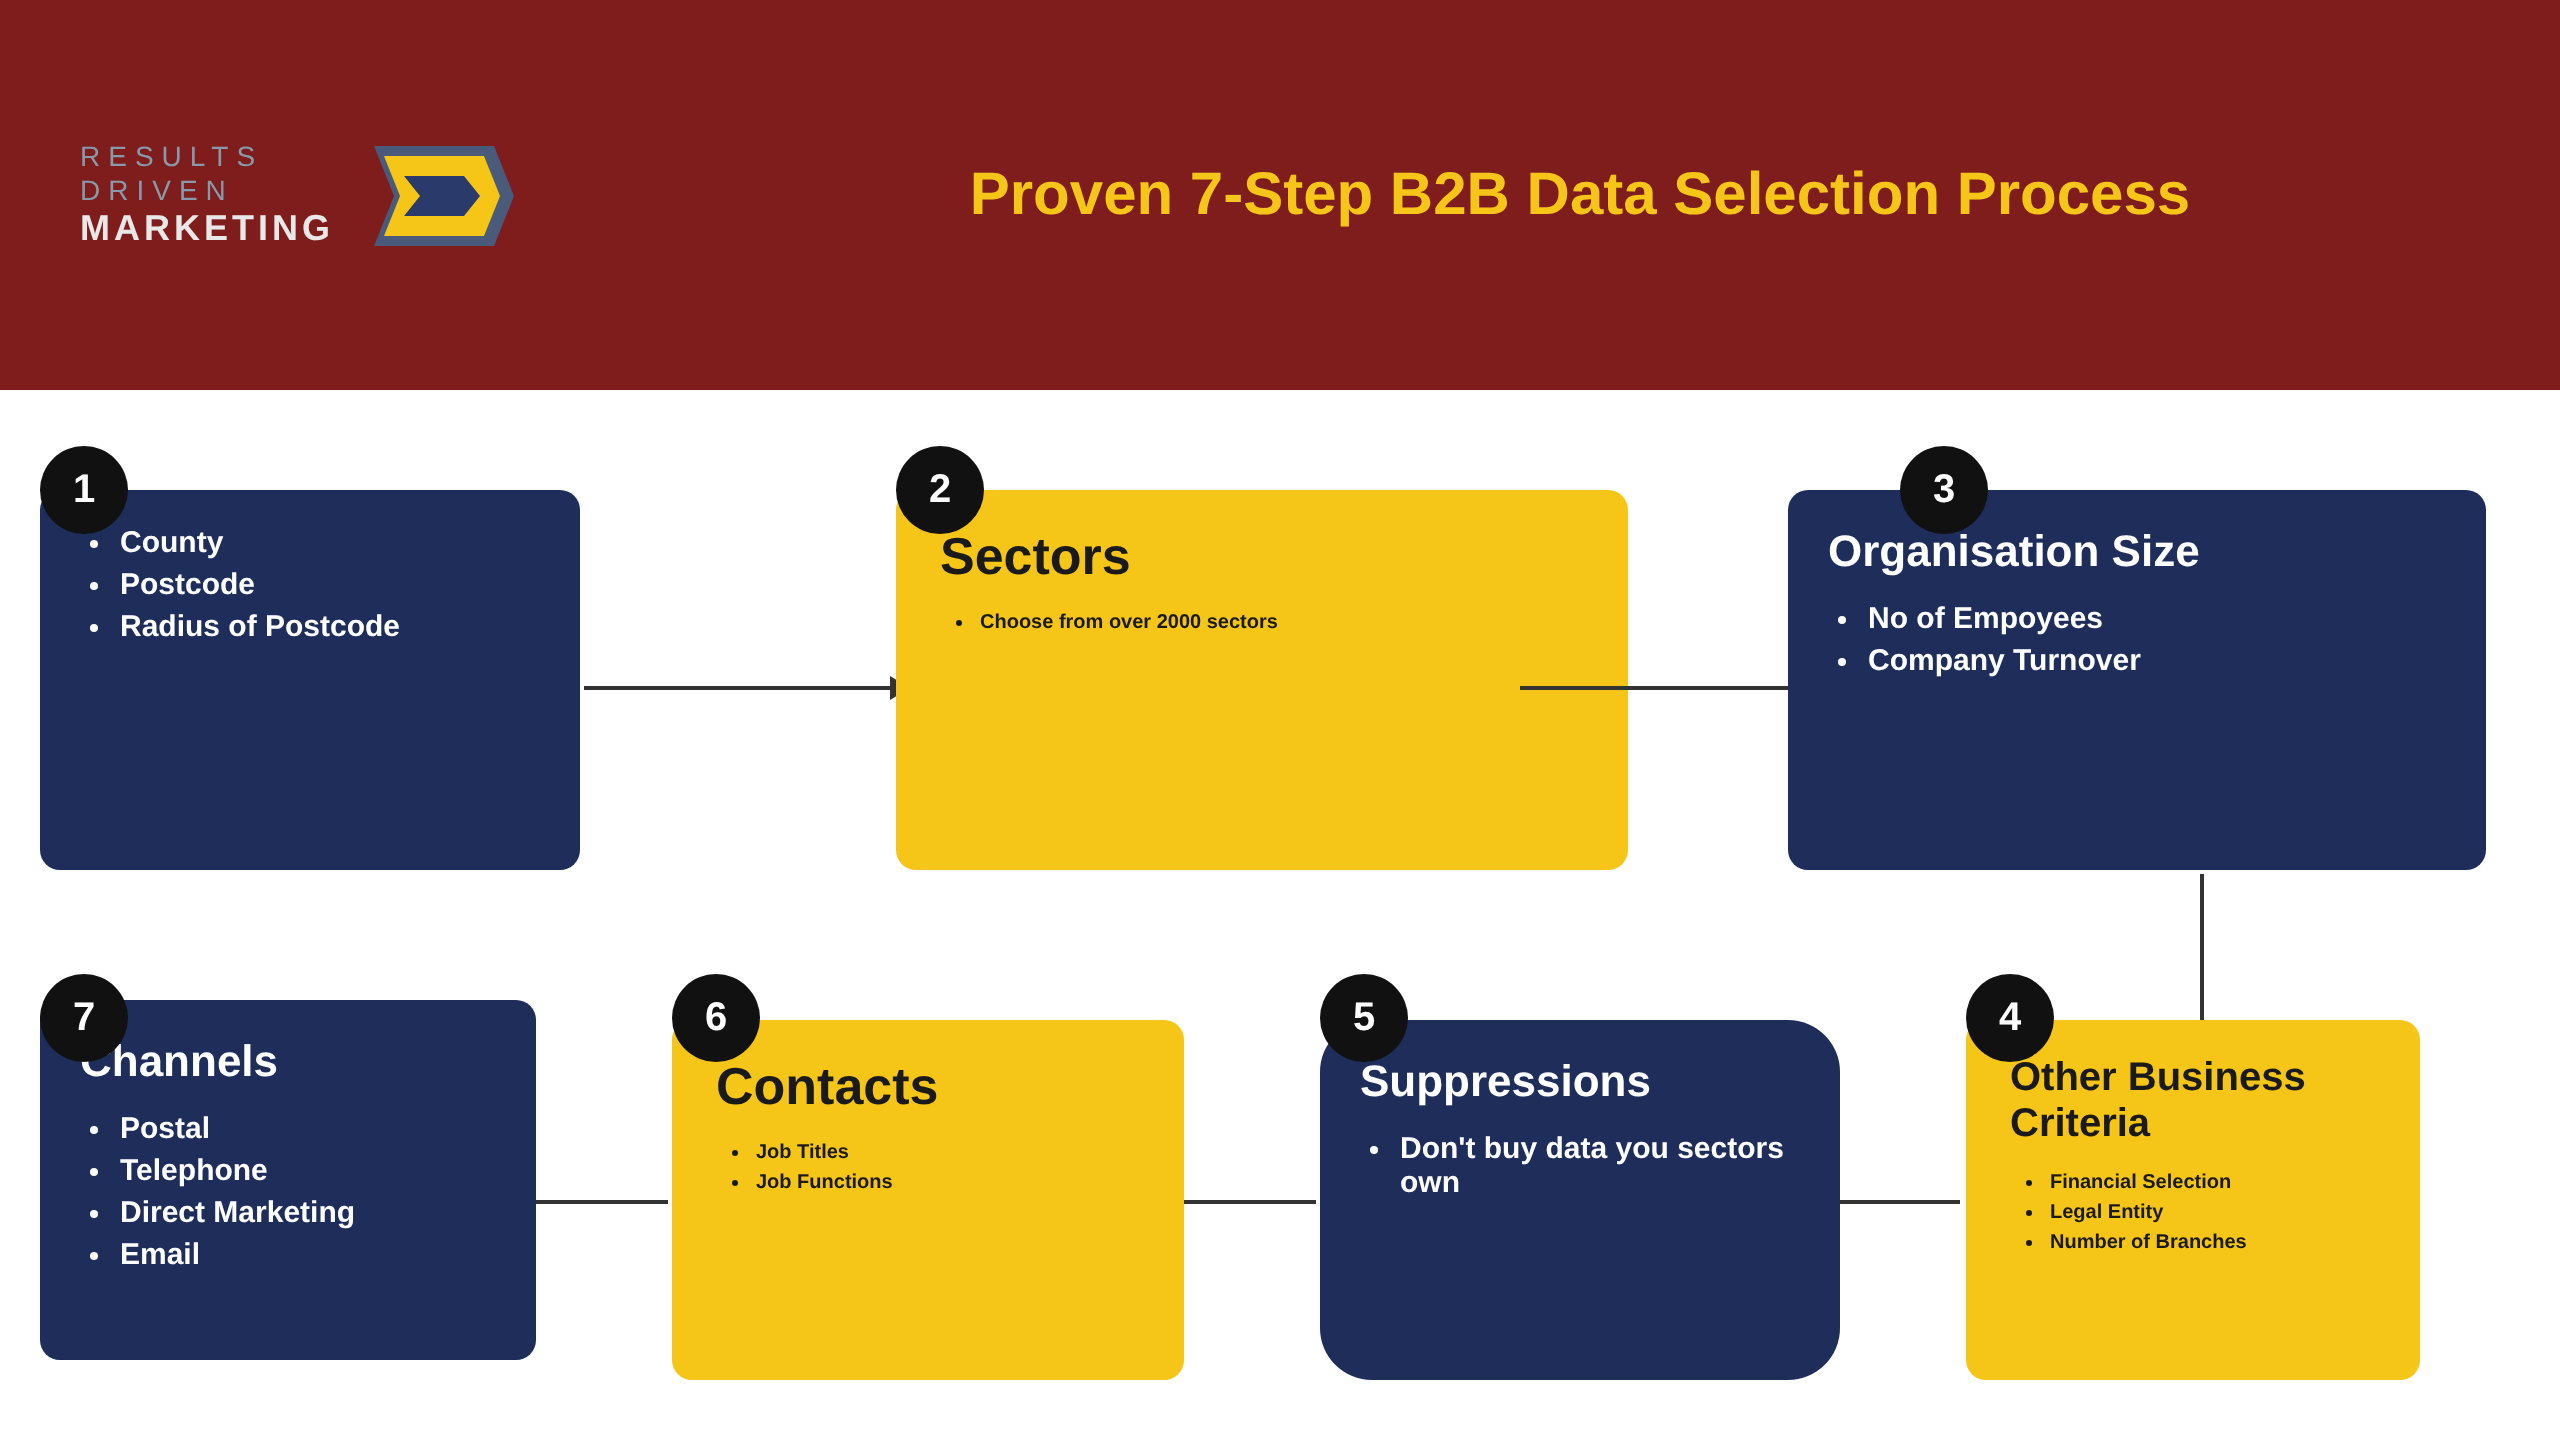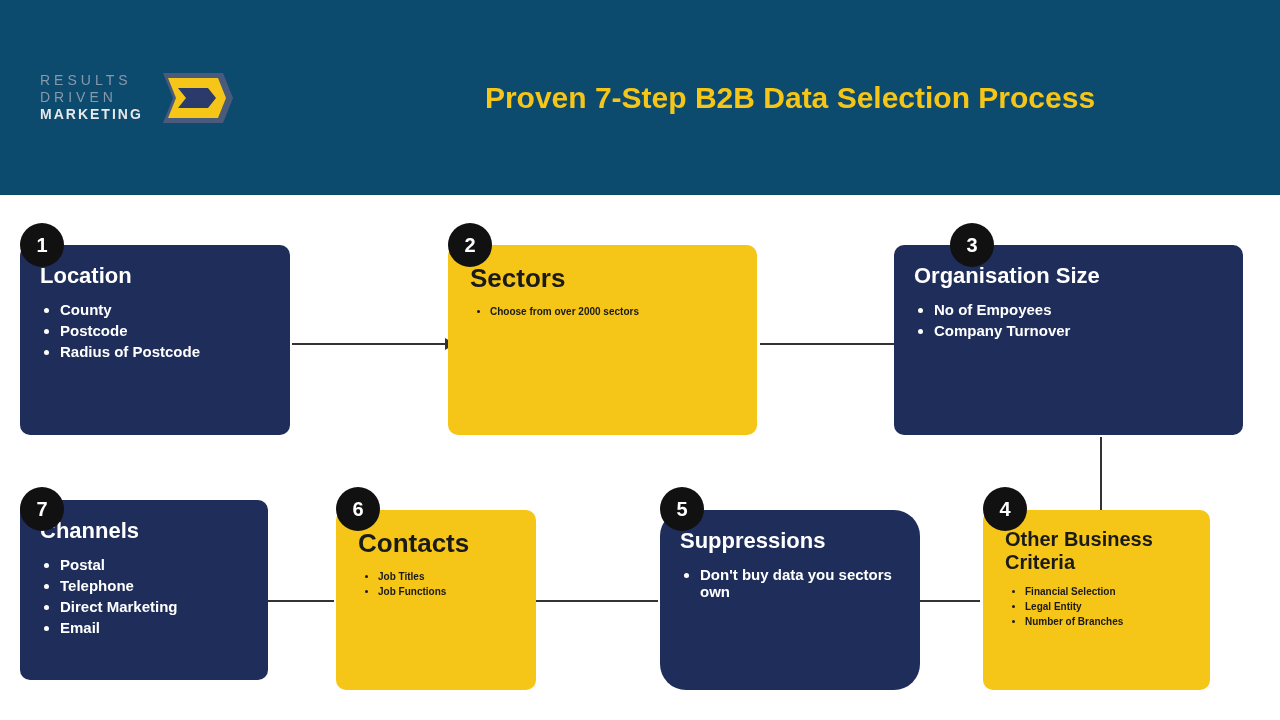--- a/index.html
+++ b/index.html
@@ -6,21 +6,21 @@
     body {
       width: 1280px;
       height: 720px;
       background: #ffffff;
       font-family: Arial, sans-serif;
       overflow: hidden;
     }
 
     
     .header {
-      background: #0c4a6e;
+      background: #7f1d1d;
       height: 195px;
       display: flex;
       align-items: center;
       padding: 0 40px;
       gap: 40px;
     }
 
     .logo-area {
       display: flex;
       align-items: center;
@@ -42,21 +42,21 @@
     }
 
     .logo-driven {
       font-size: 14px;
       font-weight: 400;
       color: #8899aa;
       letter-spacing: 4px;
     }
 
     .logo-marketing {
-      font-size: 14px;
+      font-size: 18px;
       font-weight: 900;
       color: #e8e8e8;
       letter-spacing: 2px;
     }
 
     .logo-chevron {
       width: 80px;
       height: 70px;
     }
 
@@ -207,34 +207,33 @@
   </div>
   <h1 class="header-title">Proven 7-Step B2B Data Selection Process</h1>
 </div>
 
 <div class="main">
 
   <div class="step-circle" style="left:20px; top:28px;">
     <span>1</span>
   </div>
   <div class="box-dark" style="left:20px; top:50px; width:270px; min-height:190px;">
-    <h3>Location</h3>
     <ul>
       <li>County</li>
       <li>Postcode</li>
       <li>Radius of Postcode</li>
     </ul>
   </div>
 
   <div class="connector connector-h arrow-right" style="left:292px; top:148px; width:155px;"></div>
 
   <div class="step-circle" style="left:448px; top:28px;">
     <span>2</span>
   </div>
-  <div class="box-yellow" style="left:448px; top:50px; width:309px; min-height:190px;">
+  <div class="box-yellow" style="left:448px; top:50px; width:366px; min-height:190px;">
     <h3>Sectors</h3>
     <ul>
       <li>Choose from over 2000 sectors</li>
     </ul>
   </div>
 
   <div class="connector connector-h arrow-right" style="left:760px; top:148px; width:185px;"></div>
 
   <div class="step-circle" style="left:950px; top:28px;">
     <span>3</span>
@@ -271,21 +270,21 @@
     <ul>
       <li>Don't buy data you sectors own</li>
     </ul>
   </div>
 
   <div class="connector connector-h arrow-left" style="left:495px; top:405px; width:163px;"></div>
 
   <div class="step-circle" style="left:336px; top:292px;">
     <span>6</span>
   </div>
-  <div class="box-yellow" style="left:336px; top:315px; width:200px; min-height:180px;">
+  <div class="box-yellow" style="left:336px; top:315px; width:256px; min-height:180px;">
     <h3>Contacts</h3>
     <ul>
       <li>Job Titles</li>
       <li>Job Functions</li>
     </ul>
   </div>
 
   <div class="connector connector-h arrow-left" style="left:175px; top:405px; width:159px;"></div>
 
   <div class="step-circle" style="left:20px; top:292px;">

